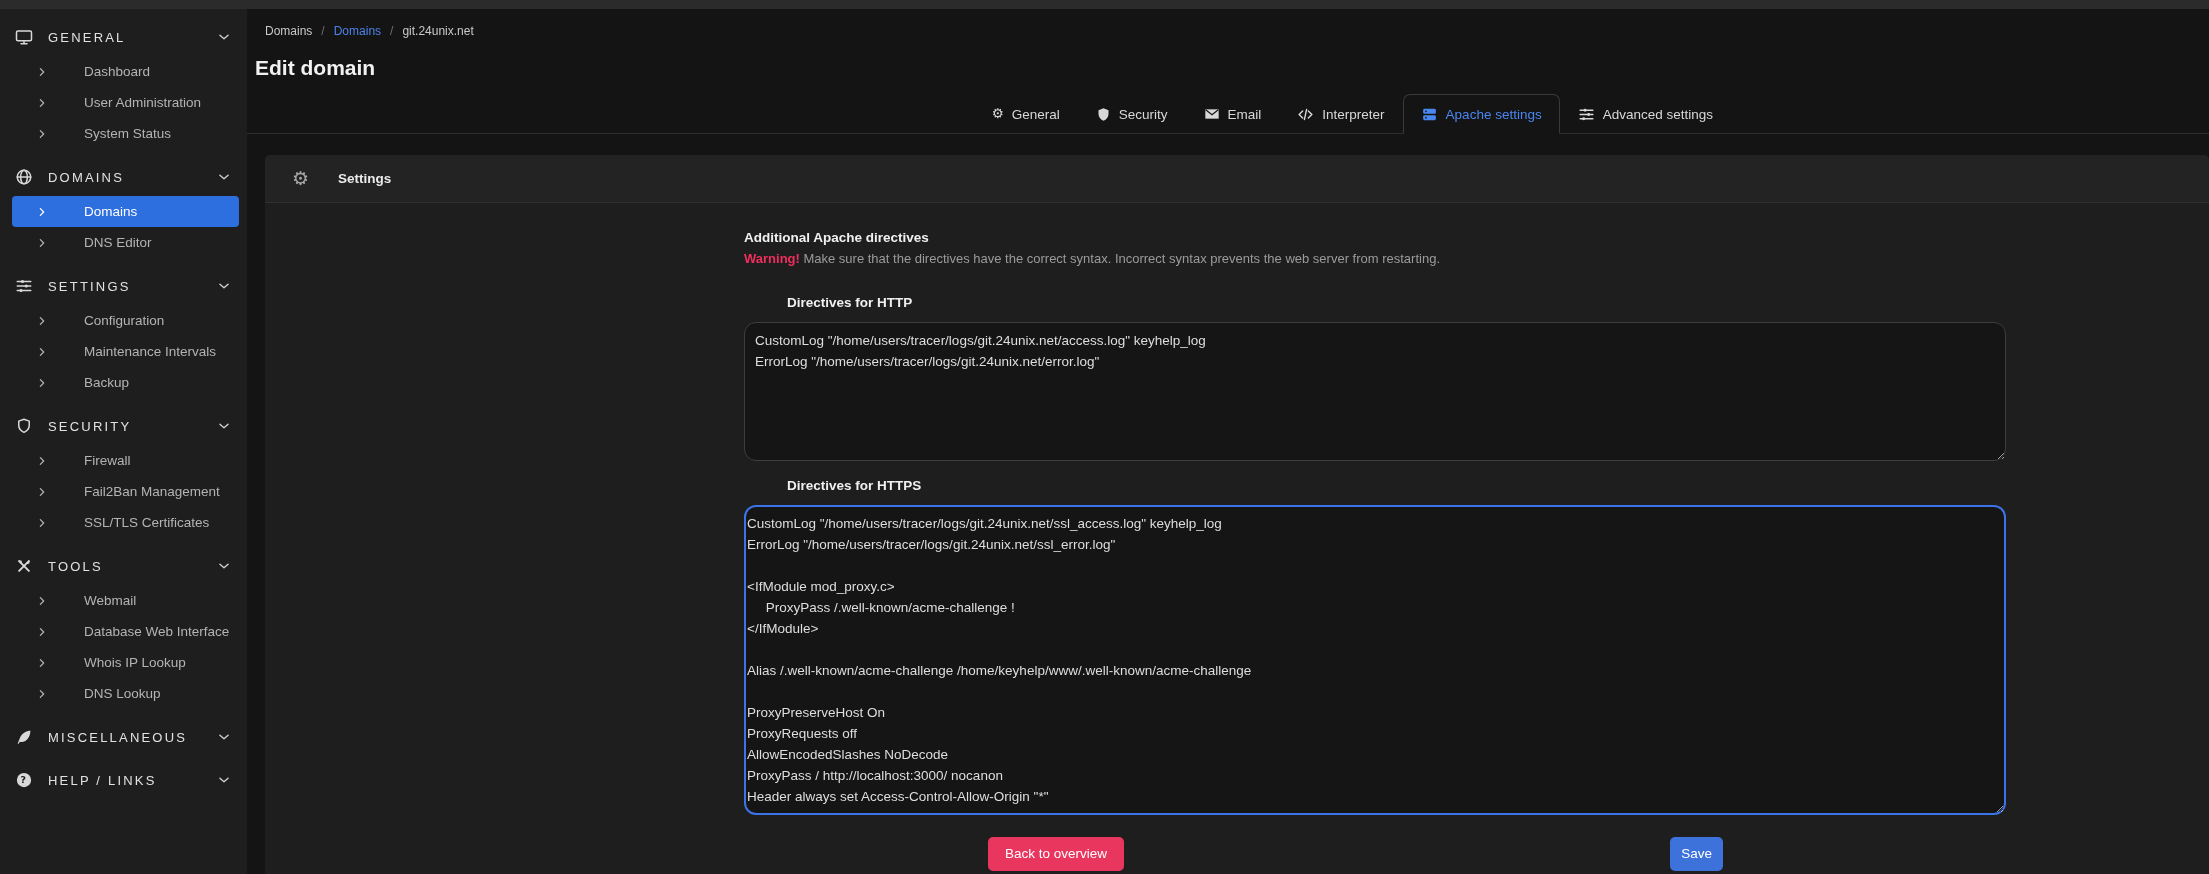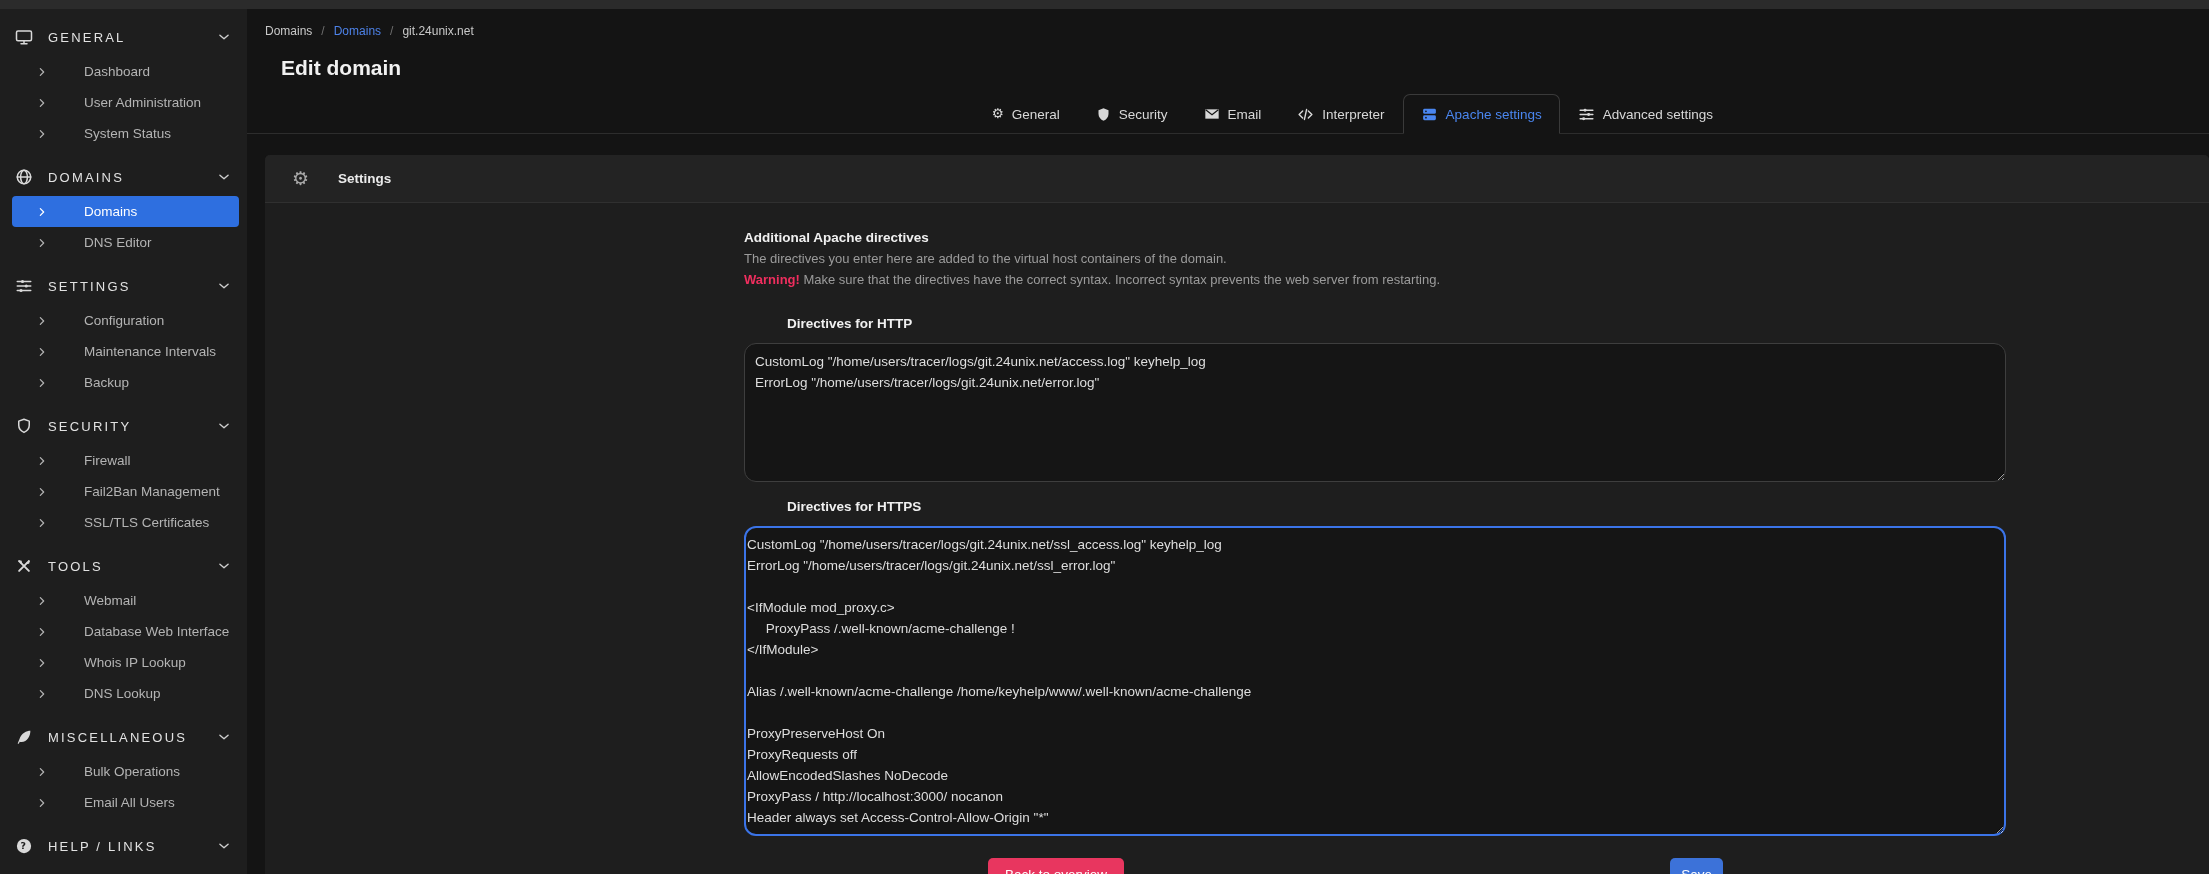--- a/index.html
+++ b/index.html
@@ -27,21 +27,21 @@
   .nav-item .chev-r { margin-right:9px; display:flex; color:inherit; }
   .nav-item.active { background:#2e6fe0; color:#ffffff; margin:0 8px 0 12px;
                      padding-left:25px; border-radius:4px; }
 
   
   .main { position:absolute; left:247px; top:9px; right:0; bottom:0; background:#141414; }
   .breadcrumb { position:absolute; left:18px; top:15px; font-size:12px; color:#c9c9c9;
                 display:flex; gap:9px; align-items:center; }
   .breadcrumb .sep { color:#6f6f6f; }
   .breadcrumb .bc-link { color:#4d82e8; cursor:pointer; }
-  .page-title { position:absolute; left:34px; top:33px; font-size:21px; font-weight:bold; color:#f1f1f1;text-align:right; }
+  .page-title { position:absolute; left:8px; top:33px; font-size:21px; font-weight:bold; color:#f1f1f1;text-align:right; }
 
   
   .tabs { position:absolute; left:0; right:0; top:85px; height:40px;
           display:flex; justify-content:flex-end; padding-right:478px;
           border-bottom:1px solid #2d2d2d; }
   .tab { display:flex; align-items:center; gap:8px; padding:0 17px; font-size:13.5px;
          color:#d8d8d8; cursor:pointer; border:1px solid transparent;
          border-radius:7px 7px 0 0; margin-bottom:-1px; white-space:nowrap; }
   .tab .t-icon { display:flex; align-items:center; }
   .tab.active { color:#4a86f0; background:#141414; border-color:#3a3a3a; border-bottom-color:#141414; }
@@ -299,38 +299,20 @@
           <path d="M20.5 3.5c-5 0-12 3-14.5 11l-2.5 6 1.6.6 1.2-2.9c.6.2 1.4.3 2.3.3 8 0 11.9-8 11.9-15z"></path>
         </svg>
     </span>
     <span>MISCELLANEOUS</span>
     <span class="chev">
       <svg viewBox="0 0 24 24" width="14" height="14" fill="none" stroke="currentColor" stroke-width="2.4" stroke-linecap="round" stroke-linejoin="round">
           <path d="M5 9l7 6 7-6"></path>
         </svg>
     </span>
   </div>
-  <div class="nav-items">
-    <div class="nav-item">
-      <span class="chev-r">
-          <svg viewBox="0 0 24 24" width="10" height="10" fill="none" stroke="currentColor" stroke-width="3" stroke-linecap="round" stroke-linejoin="round">
-            <path d="M8 4l8 8-8 8"></path>
-          </svg>
-        </span>
-      <span>Bulk Operations</span>
-    </div>
-    <div class="nav-item">
-      <span class="chev-r">
-          <svg viewBox="0 0 24 24" width="10" height="10" fill="none" stroke="currentColor" stroke-width="3" stroke-linecap="round" stroke-linejoin="round">
-            <path d="M8 4l8 8-8 8"></path>
-          </svg>
-        </span>
-      <span>Email All Users</span>
-    </div>
-  </div>
 
   <div class="section-header">
     <span class="s-icon">
       <svg viewBox="0 0 24 24" width="18" height="18">
           <circle cx="12" cy="12" r="9.5" fill="currentColor"></circle>
           <text x="12" y="16.4" text-anchor="middle" font-size="12.5" font-weight="bold" fill="#1e1e1e" font-family="DejaVu Sans, sans-serif">?</text>
         </svg>
     </span>
     <span>HELP / LINKS</span>
     <span class="chev">
@@ -408,21 +390,20 @@
   </div>
 
   <div class="card">
     <div class="card-header">
       <span class="gear glyph-icon">⚙</span>
       <span class="card-title">Settings</span>
     </div>
     <div class="card-body">
       <div class="form-col">
         <div class="h-directives">Additional Apache directives</div>
-        <div class="desc">The directives you enter here are added to the virtual host containers of the domain.</div>
         <div class="warning">
           <span class="wlabel">Warning!</span><span> Make sure that the directives have the correct syntax. Incorrect syntax prevents the web server from restarting.</span>
         </div>
 
         <div class="field-label">Directives for HTTP</div>
         <textarea class="ta-http" spellcheck="false" style="">CustomLog "/home/users/tracer/logs/git.24unix.net/access.log" keyhelp_log
 ErrorLog "/home/users/tracer/logs/git.24unix.net/error.log"</textarea>
 
         <div class="field-label second">Directives for HTTPS</div>
         <textarea class="ta-https" spellcheck="false" style="">CustomLog "/home/users/tracer/logs/git.24unix.net/ssl_access.log" keyhelp_log

